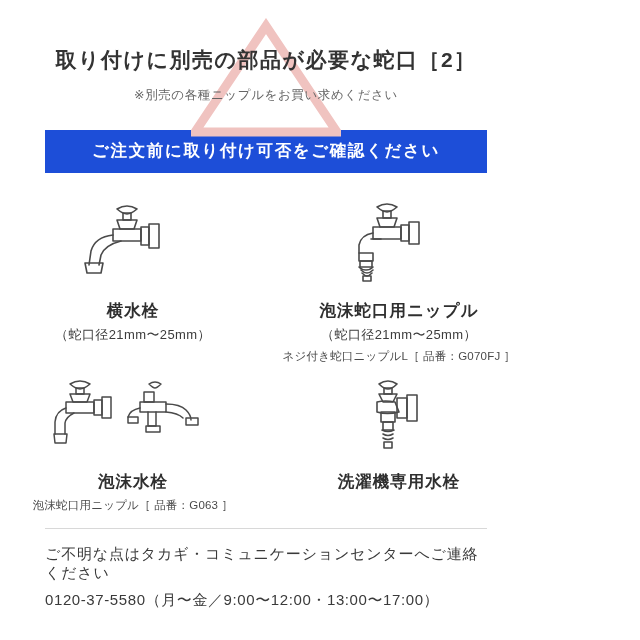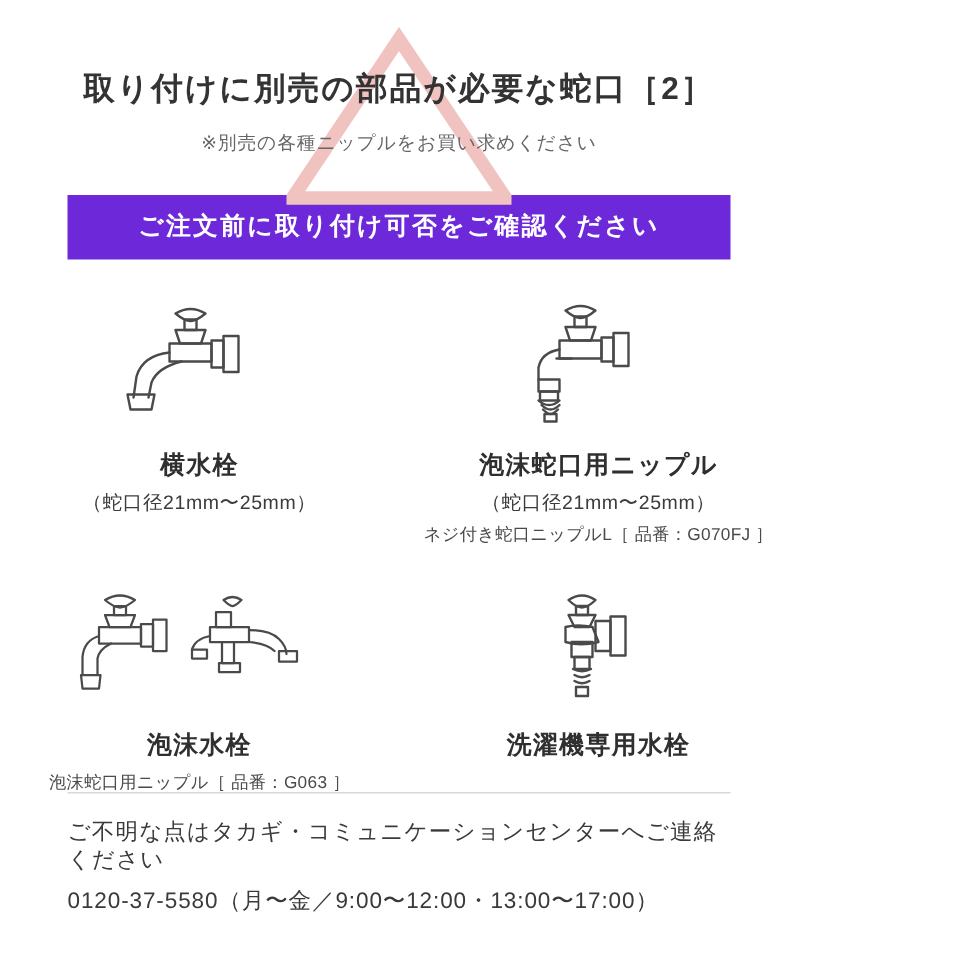--- a/index.html
+++ b/index.html
@@ -49,35 +49,35 @@
   }
   .subtitle {
     font-size: 12.5px;
     color: #666666;
     letter-spacing: 0.6px;
     margin-top: 14px;
   }
 
   .banner {
     margin: 26px 45px 0 45px;
-    background: #6d28d9;
+    background: #1d4ed8;
     color: #ffffff;
     text-align: center;
     font-size: 16.5px;
     font-weight: bold;
     letter-spacing: 1.6px;
     padding: 10px 0 11px 0;
   }
 
   .grid {
     margin-top: 22px;
     display: grid;
     grid-template-columns: 1fr 1fr;
     grid-template-rows: auto auto;
-    row-gap: 24px;
+    row-gap: 8px;
   }
   .cell {
     text-align: center;
     padding: 0 10px;
   }
   .art {
     height: 98px;
     display: flex;
     align-items: flex-end;
     justify-content: center;

